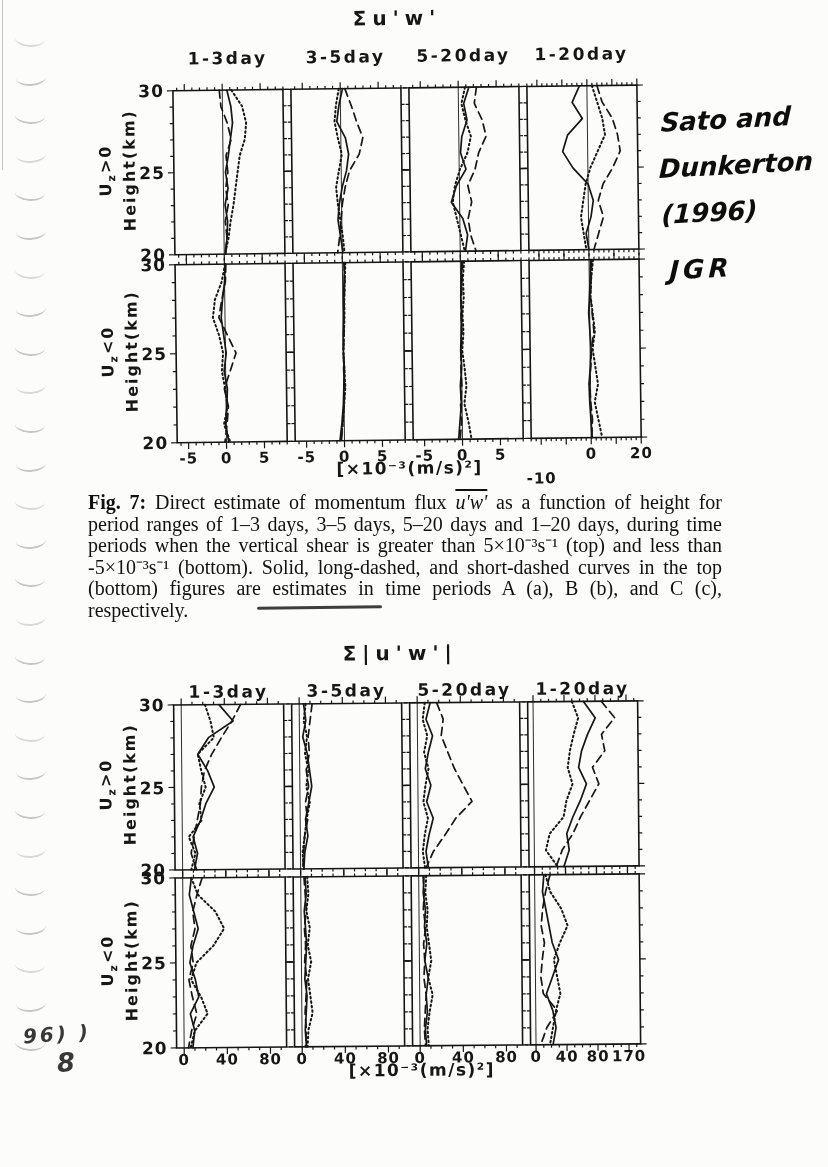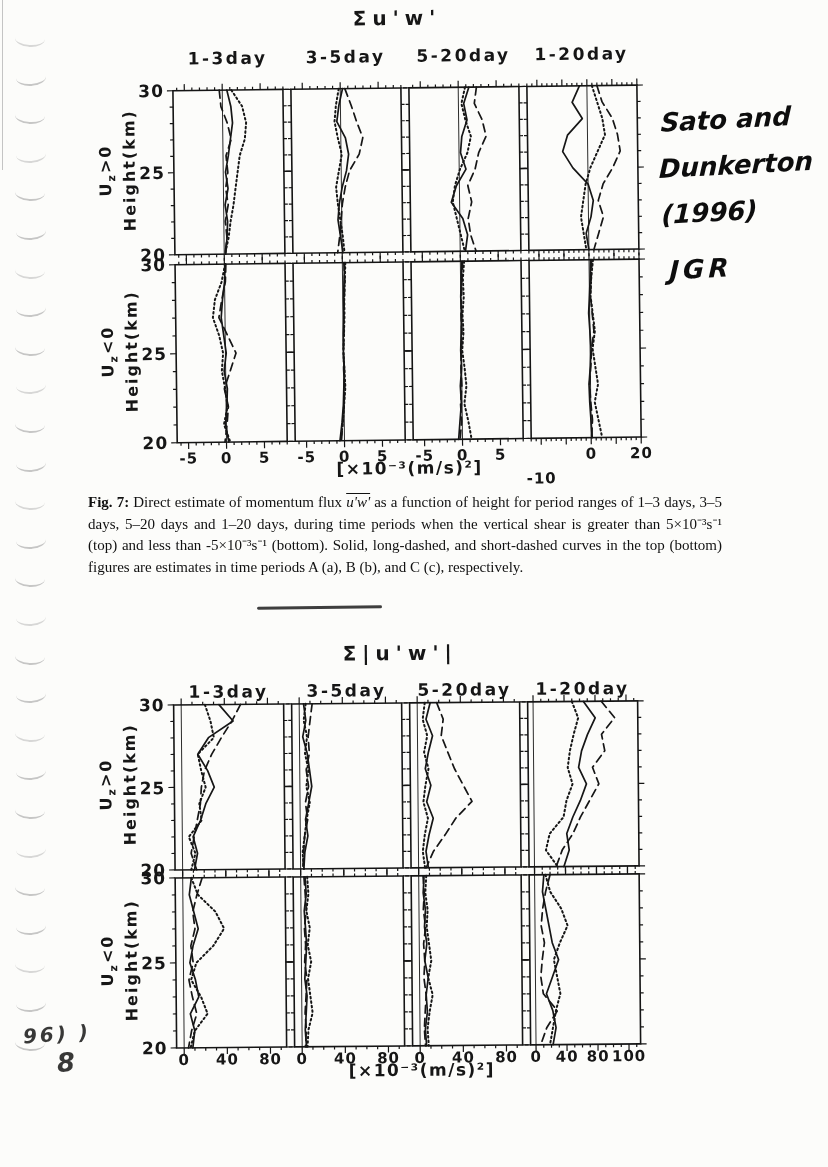--- a/index.html
+++ b/index.html
@@ -13,21 +13,21 @@
   #fig8-layer{transform:rotate(-0.5deg);transform-origin:400px 860px;}
   .fig-title{position:absolute;transform:translateX(-50%);font-size:20px;letter-spacing:6px;font-weight:600;white-space:nowrap;}
   .col-head{position:absolute;transform:translateX(-50%);font-size:17px;letter-spacing:2.5px;font-weight:600;white-space:nowrap;}
   .vlab{position:absolute;transform:rotate(-90deg);transform-origin:left top;white-space:nowrap;
         font-size:16px;letter-spacing:2px;font-weight:600;}
   .vlab sub{font-size:11px;}
   .ytick{position:absolute;transform:translate(-100%,-50%);font-size:17px;font-weight:600;letter-spacing:1px;}
   .xtick{position:absolute;transform:translateX(-50%);font-size:15px;font-weight:600;letter-spacing:1px;white-space:nowrap;}
   .unit{position:absolute;transform:translateX(-50%);font-size:17px;letter-spacing:1.5px;font-weight:600;white-space:nowrap;}
   
-  .caption{position:absolute;font-family:"Liberation Serif",serif;font-size:15px;line-height:21.5px;
+  .caption{position:absolute;font-family:"Liberation Serif",serif;font-size:20px;line-height:21.5px;
            text-align:justify;color:#111;margin:0;}
   .caption b{font-weight:bold;}
   .ol{text-decoration:overline;font-style:italic;}
   
   #hand-note{position:absolute;left:658px;top:96px;transform:rotate(-3deg) skewX(-5deg);
              font-weight:600;font-style:italic;font-size:26px;line-height:46px;color:#0d0d0d;white-space:nowrap;}
   #hand-note .hn2{margin-left:4px;}
   #hand-note .hn3{margin-left:14px;margin-top:10px;letter-spacing:4px;}
   #marg-bl{position:absolute;left:24px;top:1022px;transform:rotate(-4deg);color:#1d1d1d;opacity:.88;
            font-weight:600;font-style:italic;}
@@ -1052,21 +1052,21 @@
         <line x1="106.12676056338029" y1="-3" x2="106.12676056338029" y2="0" stroke="#151515" stroke-width="1.2"></line>
         <line x1="106.12676056338029" y1="170" x2="106.12676056338029" y2="173" stroke="#151515" stroke-width="1.2"></line>
         <line x1="5.422535211267605" y1="0" x2="5.422535211267605" y2="170" stroke="#151515" stroke-width="0.9"></line>
         <polyline points="14.7,0.0 13.2,17.0 16.3,34.0 19.4,51.0 22.5,68.0 28.7,85.0 22.5,102.0 16.3,119.0 22.5,136.0 25.6,153.0 22.5,170.0" fill="none" stroke="#161616" stroke-width="1.7" stroke-linejoin="round" stroke-linecap="round"></polyline>
         <polyline points="20.9,0.0 16.3,17.0 13.2,34.0 11.6,51.0 14.7,68.0 12.4,85.0 10.8,102.0 13.2,119.0 27.1,136.0 16.3,153.0 10.1,170.0" fill="none" stroke="#161616" stroke-width="1.7" stroke-linejoin="round" stroke-linecap="round" stroke-dasharray="8 5"></polyline>
         <polyline points="16.3,0.0 20.9,17.0 31.8,34.0 38.0,51.0 30.2,68.0 24.0,85.0 27.1,102.0 30.2,119.0 25.6,136.0 22.5,153.0 19.4,170.0" fill="none" stroke="#161616" stroke-width="2" stroke-linejoin="round" stroke-linecap="round" stroke-dasharray="1.6 2.9"></polyline>
       </svg>
       <span class="xtick" style="left: 534.423px; top: 1049px;">0</span>
       <span class="xtick" style="left: 565.408px; top: 1049px;">40</span>
       <span class="xtick" style="left: 596.394px; top: 1049px;">80</span>
-      <span class="xtick" style="left: 627.38px; top: 1049px;">100</span>
+      <span class="xtick" style="left: 627.38px; top: 1049px;">170</span>
       <span class="ytick" style="left: 166px; top: 876px;">30</span>
       <span class="ytick" style="left: 166px; top: 961px;">25</span>
       <span class="ytick" style="left: 166px; top: 1046px;">20</span>
     </div>
 
   <p class="caption" style="left:88px;top:492px;width:634px"><b>Fig. 7:</b><span> Direct estimate of momentum flux </span><span class="ol">u'w'</span><span> as a function of height for period ranges of 1–3 days, 3–5 days, 5–20 days and 1–20 days, during time periods when the vertical shear is greater than 5×10⁻³s⁻¹ (top) and less than -5×10⁻³s⁻¹ (bottom). Solid, long-dashed, and short-dashed curves in the top (bottom) figures are estimates in time periods A (a), B (b), and C (c), respectively.</span></p>
 
 
   <div id="hand-note">
     <div>Sato and</div>

